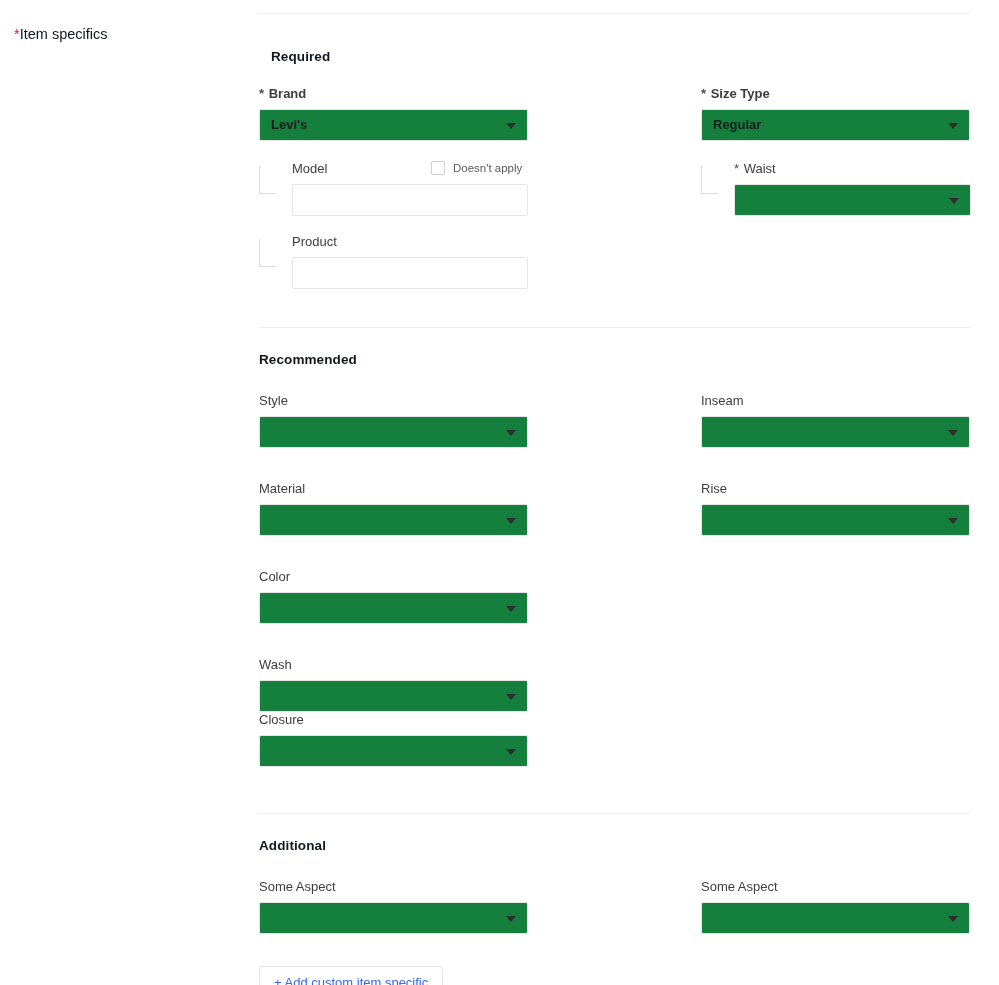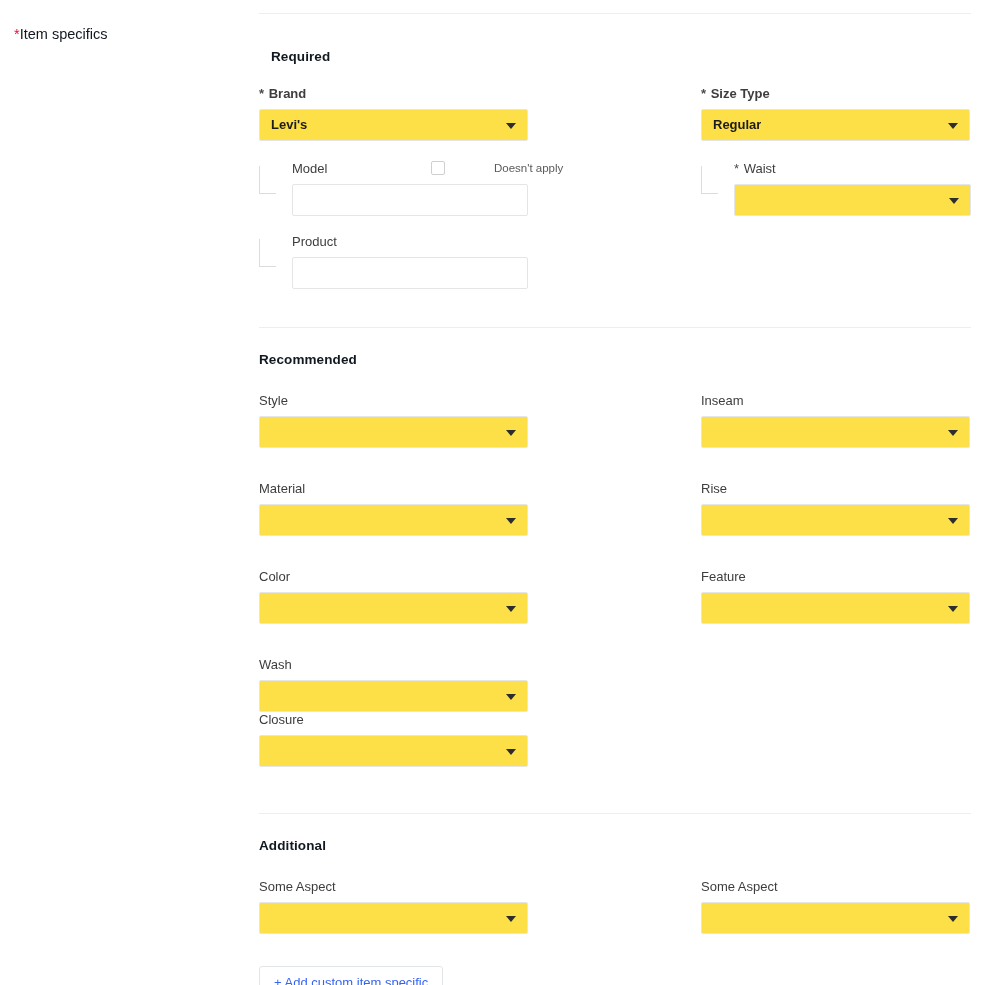--- a/index.html
+++ b/index.html
@@ -84,21 +84,21 @@
     margin-right: 1px;
   }
 
   
   .select {
     position: relative;
     width: 269px;
     height: 32px;
     border: 1px solid #e5e5e5;
     border-radius: 2px;
-    background: #fde047;
+    background: #15803d;
     display: flex;
     align-items: center;
     padding: 0 30px 0 11px;
     font-size: 13px;
     color: #1c1c1c;
     cursor: pointer;
   }
   .select .value {
     white-space: nowrap;
     overflow: hidden;
@@ -146,21 +146,20 @@
     border-bottom: 1px solid #dcdcdc;
   }
 
   
   .cb-row {
     display: flex;
     align-items: center;
     position: absolute;
     left: 172px;
     top: 0px;
-    gap: 41px;
   }
   .cbox {
     width: 14px;
     height: 14px;
     border: 1px solid #cfcfcf;
     border-radius: 2px;
     background: #fff;
     cursor: pointer;
     flex: none;
   }
@@ -308,29 +307,20 @@
     <div class="grid" style="margin-top:33px;">
       <div class="col">
         <div class="field">
           <span class="field-label">Color</span>
           <div class="select">
             <span class="value"></span>
             <span class="caret"></span>
           </div>
         </div>
       </div>
-      <div class="col right">
-        <div class="field">
-          <span class="field-label">Feature</span>
-          <div class="select">
-            <span class="value"></span>
-            <span class="caret"></span>
-          </div>
-        </div>
-      </div>
     </div>
 
     <div class="grid" style="margin-top:33px;flex-direction:column;">
       <div class="col">
         <div class="field">
           <span class="field-label">Wash</span>
           <div class="select">
             <span class="value"></span>
             <span class="caret"></span>
           </div>

